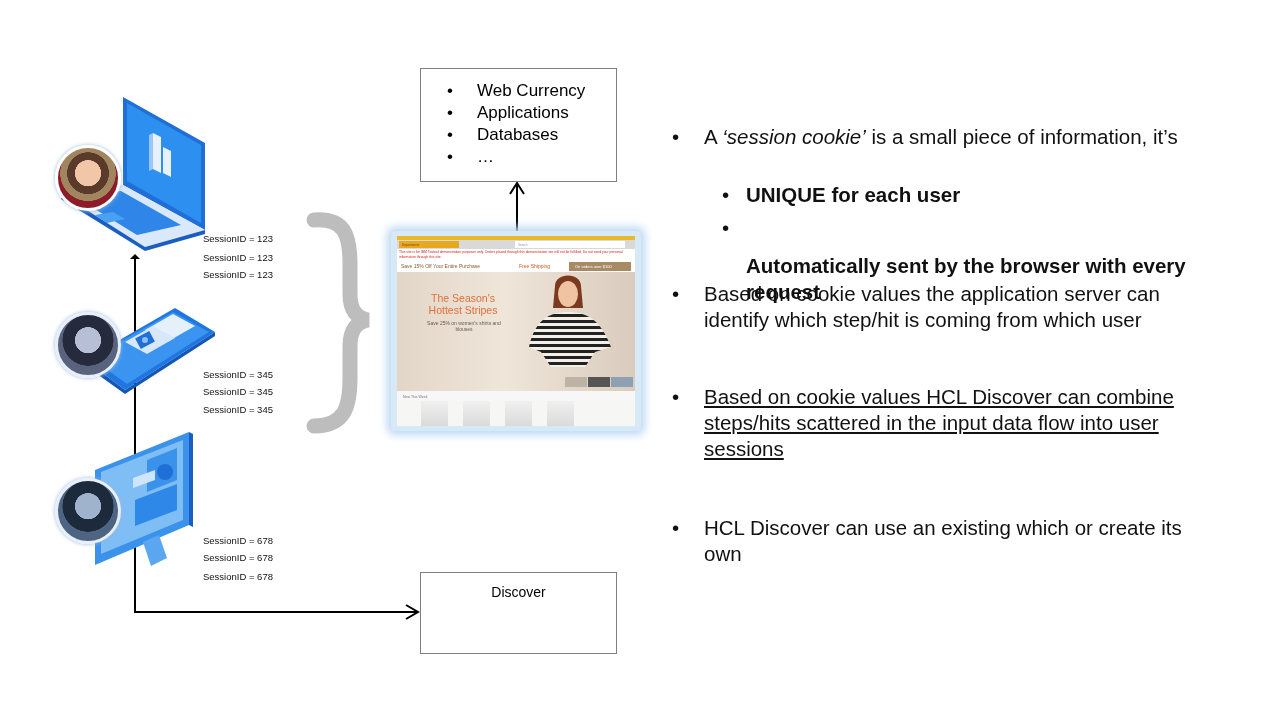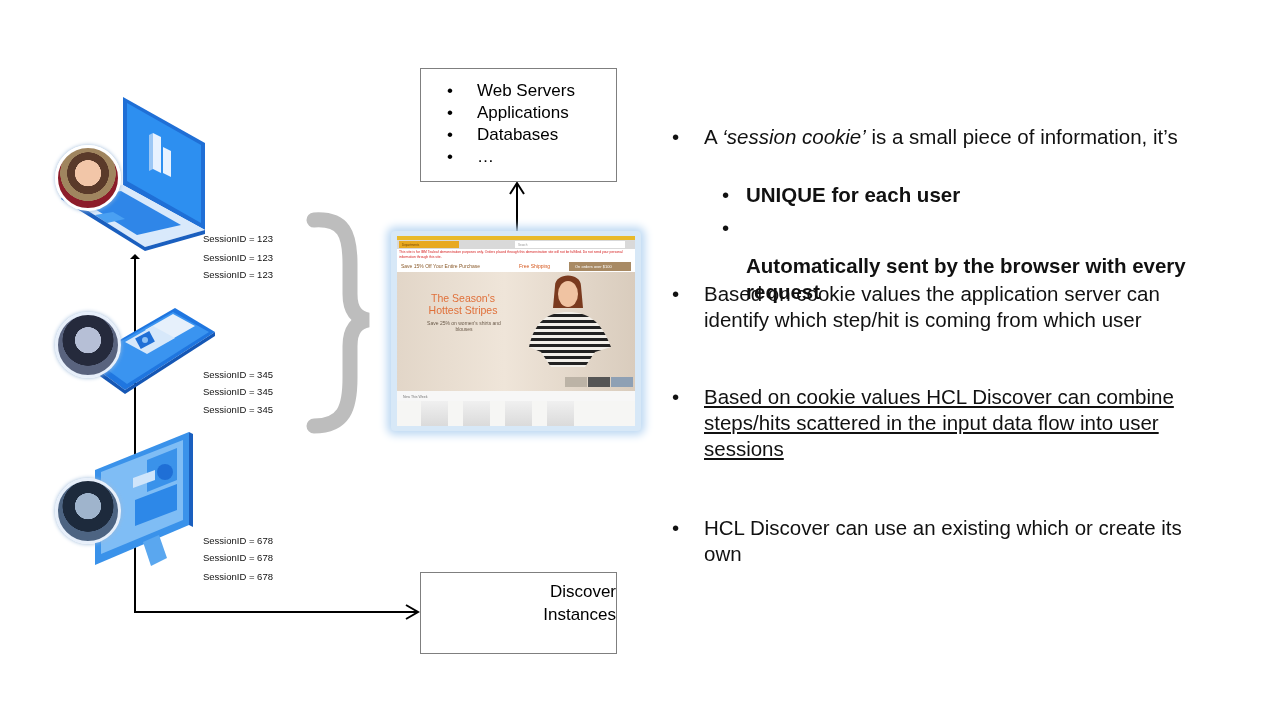--- a/index.html
+++ b/index.html
@@ -9,21 +9,21 @@
   .abs { position: absolute; }
 
   
   .sid { position: absolute; font-size: 9.5px; color: #111; white-space: nowrap; font-family: "Liberation Sans", sans-serif; }
 
   
   .box { position: absolute; border: 1px solid #7f7f7f; background: #fff; }
   .box ul { list-style: none; }
   .box li { position: relative; font-size: 17px; line-height: 22px; padding-left: 56px; }
   .box li .dot { position: absolute; left: 26px; top: 0; }
-  .box .center-text { text-align: right; font-size: 17px; line-height: 22.5px; padding-top: 8px; }
+  .box .center-text { text-align: center; font-size: 14px; line-height: 22.5px; padding-top: 8px; }
 
   
   .bullets { position: absolute; left: 672px; width: 560px; font-size: 20.5px; line-height: 26px; color: #111; }
   .bl { position: absolute; left: 0; width: 560px; }
   .bl .b { position: absolute; left: 0; top: 0; }
   .bl .t { display: block; padding-left: 32px; }
   .bl.sub .b { left: 50px; }
   .bl.sub .t { padding-left: 74px; font-weight: bold; }
 
   
@@ -129,21 +129,21 @@
 <div class="sid" style="left:203px;top:535px;">SessionID = 678</div>
 <div class="sid" style="left:203px;top:552px;">SessionID = 678</div>
 <div class="sid" style="left:203px;top:571px;">SessionID = 678</div>
 
 <svg class="brace" width="84" height="232">
   <path d="M18,12 C48,10 54,26 54,56 L54,86 C54,104 62,110 72,112 C62,114 54,120 54,138 L54,170 C54,200 48,218 18,218" fill="none" stroke="#bdbdbd" stroke-width="15" stroke-linecap="round"></path>
 </svg>
 
 <div class="box" style="left:420px;top:68px;width:197px;height:114px;padding-top:11px;">
   <ul>
-    <li><span class="dot">•</span><span>Web Servers</span></li>
+    <li><span class="dot">•</span><span>Web Currency</span></li>
     <li><span class="dot">•</span><span>Applications</span></li>
     <li><span class="dot">•</span><span>Databases</span></li>
     <li><span class="dot">•</span><span>…</span></li>
   </ul>
 </div>
 
 <div class="site">
   <div class="site-inner">
     <div class="site-top"></div>
     <div class="nav">
@@ -182,21 +182,20 @@
         <span></span>
         <span></span>
         <span></span>
       </div>
   </div>
 </div>
 
 <div class="box" style="left:420px;top:572px;width:197px;height:82px;">
   <div class="center-text">
     <div>Discover</div>
-    <div>Instances</div>
   </div>
 </div>
 
 <div class="bullets" style="top:0;">
   <div class="bl" style="top:124px;">
     <span class="b">•</span>
     <span class="t"><span>A </span><em>‘session cookie’</em><span> is a small piece of information, it’s</span></span>
   </div>
   <div class="bl sub" style="top:182px;">
     <span class="b">•</span>

